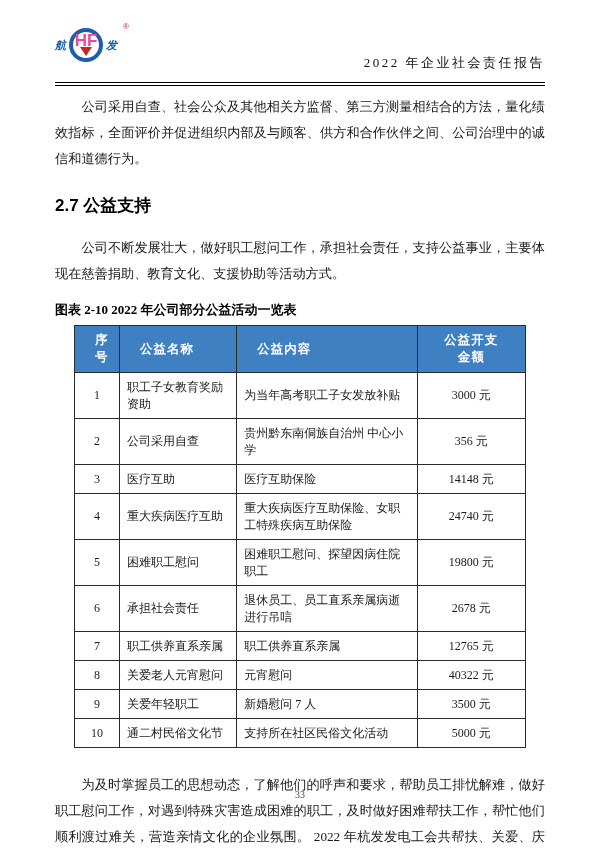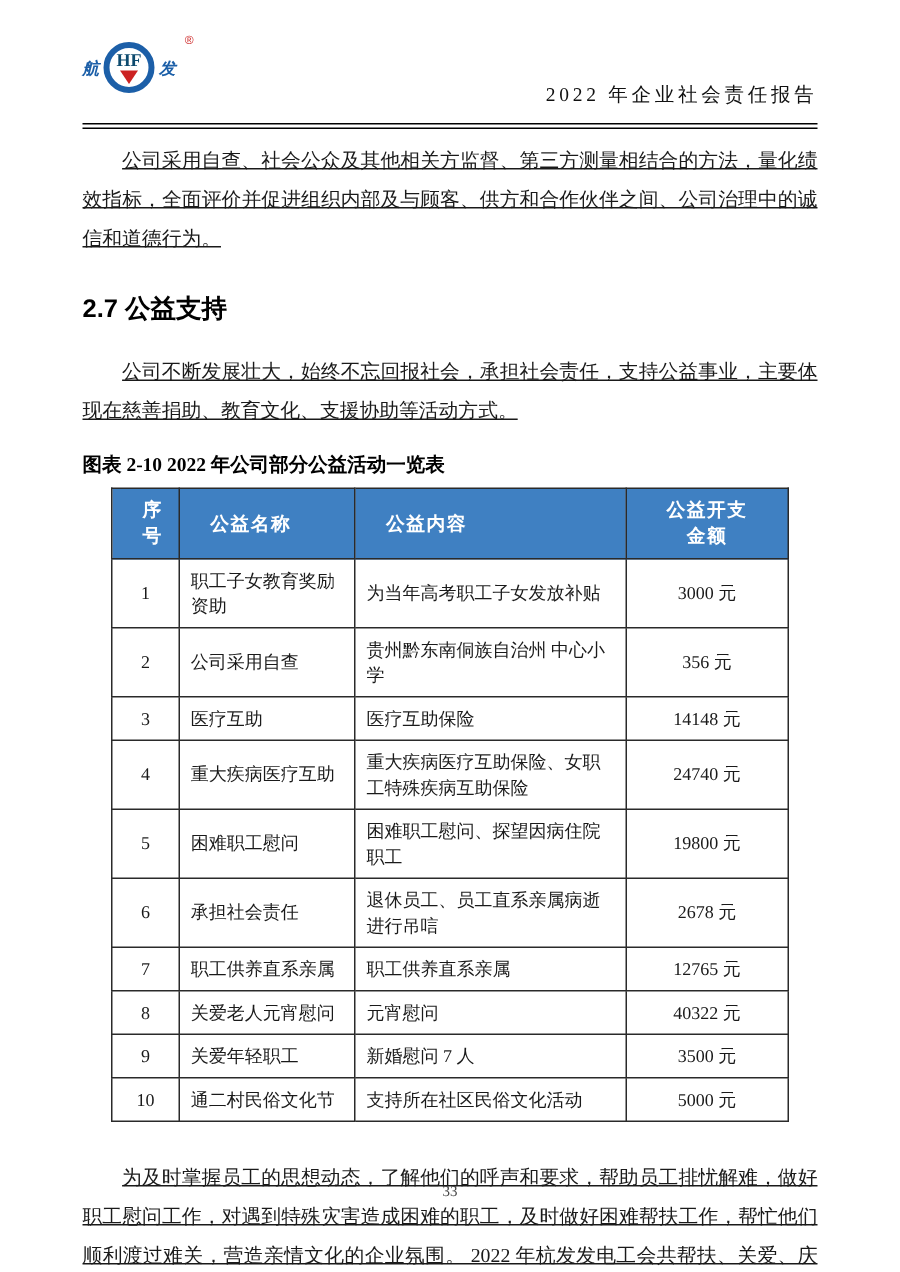--- a/index.html
+++ b/index.html
@@ -51,25 +51,25 @@
     height: 34px;
     border: 4px solid #1c5fa8;
     border-radius: 50%;
     background: #ffffff;
     display: flex;
     flex-direction: column;
     align-items: center;
     justify-content: center;
   }
   .logo-hf {
-    color: #0c4a6e;
-    font-weight: bold;
-    font-size: 12px;
+    color: #ec4899;
+    font-weight: bold;
+    font-size: 17px;
     line-height: 11px;
-    font-family: Liberation Serif, serif;
+    font-family: Liberation Sans, sans-serif;
     letter-spacing: 0;
   }
   .logo-check {
     width: 0; height: 0;
     border-left: 6px solid transparent;
     border-right: 6px solid transparent;
     border-top: 9px solid #cc2222;
     margin-top: 1px;
   }
   .logo-reg {
@@ -100,21 +100,20 @@
     top: 94px;
     left: 55px;
     right: 55px;
   }
   .para {
     font-size: 13.2px;
     line-height: 26px;
     text-align: justify;
     text-indent: 2em;
     color: #1a1a1a;
-    text-decoration: underline;
   }
   .section-heading {
     font-size: 17px;
     font-weight: bold;
     color: #000;
     margin-top: 22px;
     margin-bottom: 18px;
     font-family: "Liberation Sans", "DejaVu Sans", sans-serif;
   }
   .table-caption {
@@ -186,21 +185,21 @@
       <div class="report-title">2022 年企业社会责任报告</div>
     </div>
     <div class="header-rule"></div>
   </div>
 
   <div class="content">
     <p class="para">公司采用自查、社会公众及其他相关方监督、第三方测量相结合的方法，量化绩效指标，全面评价并促进组织内部及与顾客、供方和合作伙伴之间、公司治理中的诚信和道德行为。</p>
 
     <h2 class="section-heading">2.7 公益支持</h2>
 
-    <p class="para">公司不断发展壮大，始终不忘回报社会，承担社会责任，支持公益事业，主要体现在慈善捐助、教育文化、支援协助等活动方式。</p>
+    <p class="para">公司不断发展壮大，做好职工慰问工作，承担社会责任，支持公益事业，主要体现在慈善捐助、教育文化、支援协助等活动方式。</p>
 
     <div class="table-caption">图表 2-10  2022 年公司部分公益活动一览表</div>
 
     <table class="activity-table">
       <thead>
         <tr>
           <th class="col0">序  号</th>
           <th class="col1">公益名称</th>
           <th class="col2">公益内容</th>
           <th class="col3">公益开支金额</th>

